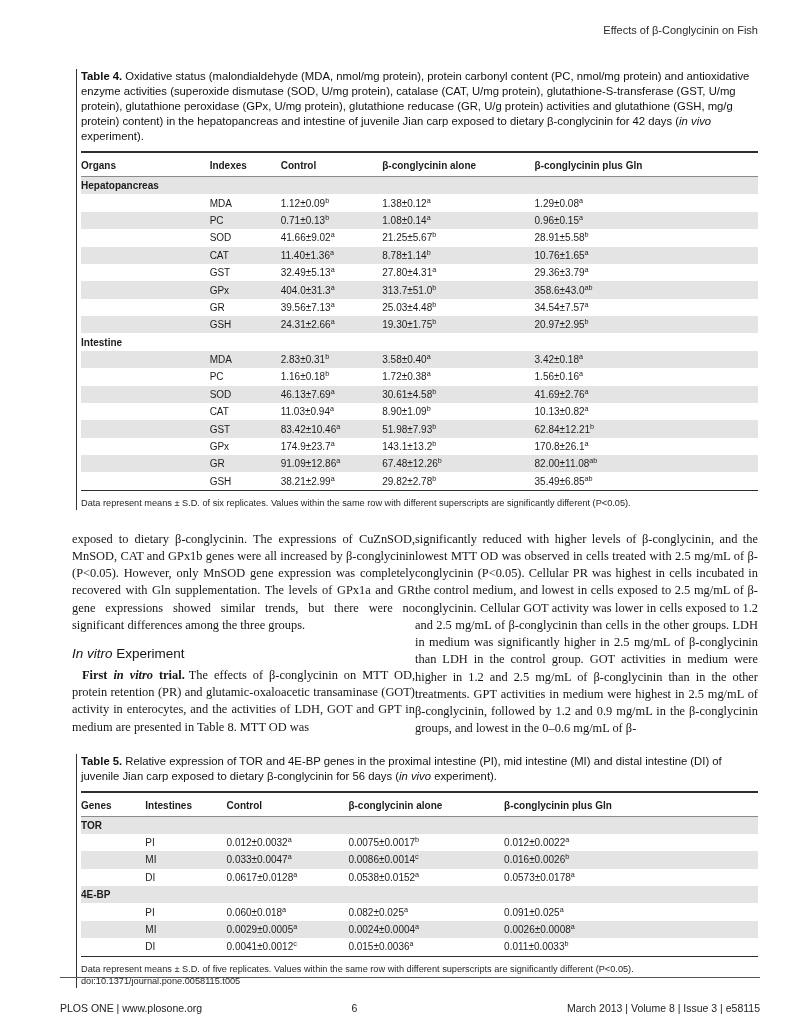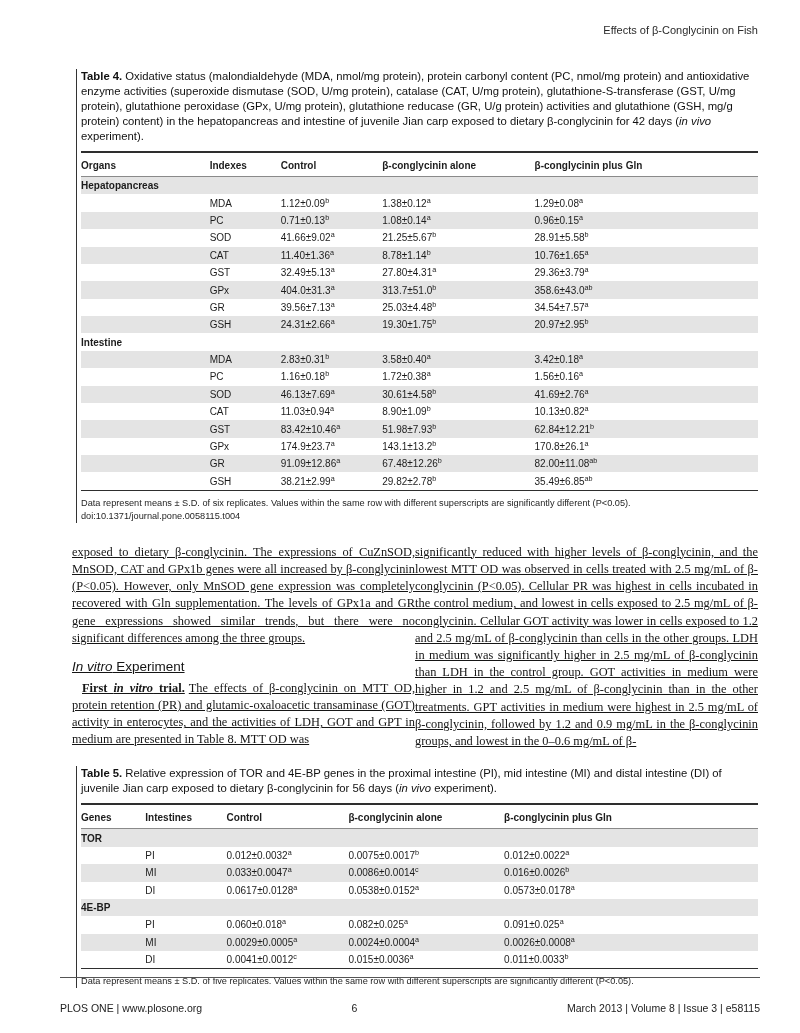--- a/index.html
+++ b/index.html
@@ -72,21 +72,20 @@
 
   
   .body-cols {
     margin-top: 21px;
     display: flex;
     gap: 0;
     font-family: "Liberation Serif", serif;
     font-size: 12.4px;
     line-height: 1.39;
     color: #151515;
-    text-decoration: underline;
   }
   .col { flex: 1; text-align: justify; }
   .col p.indent { text-indent: 10px; }
   h2.sect {
     font-family: "Liberation Sans", sans-serif;
     font-size: 13.5px;
     font-weight: normal;
     margin: 11px 0 3px 0;
     text-align: left;
   }
@@ -250,21 +249,20 @@
             <td></td>
             <td>GSH</td>
             <td>38.21±2.99<sup>a</sup></td>
             <td>29.82±2.78<sup>b</sup></td>
             <td>35.49±6.85<sup>ab</sup></td>
           </tr>
         </tbody>
     </table>
     <div class="tfoot">
       <div>Data represent means ± S.D. of six replicates. Values within the same row with different superscripts are significantly different (P&lt;0.05).</div>
-      <div>doi:10.1371/journal.pone.0058115.t004</div>
     </div>
   </div>
 
   <div class="body-cols">
     <div class="col">
       <p>exposed to dietary β-conglycinin. The expressions of CuZnSOD, MnSOD, CAT and GPx1b genes were all increased by β-conglycinin (P&lt;0.05). However, only MnSOD gene expression was completely recovered with Gln supplementation. The levels of GPx1a and GR gene expressions showed similar trends, but there were no significant differences among the three groups.</p>
       <h2 class="sect"><i>In vitro</i><span> Experiment</span></h2>
       <p class="indent"><b class="lead"><span>First </span><i>in vitro</i><span> trial.</span></b><span>The effects of β-conglycinin on MTT OD, protein retention (PR) and glutamic-oxaloacetic transaminase (GOT) activity in enterocytes, and the activities of LDH, GOT and GPT in medium are presented in Table 8. MTT OD was</span></p>
     </div>
     <div class="col">
@@ -337,20 +335,21 @@
             <td></td>
             <td>DI</td>
             <td>0.0041±0.0012<sup>c</sup></td>
             <td>0.015±0.0036<sup>a</sup></td>
             <td>0.011±0.0033<sup>b</sup></td>
           </tr>
         </tbody>
     </table>
     <div class="tfoot">
       <div>Data represent means ± S.D. of five replicates. Values within the same row with different superscripts are significantly different (P&lt;0.05).</div>
+      <div>doi:10.1371/journal.pone.0058115.t005</div>
     </div>
   </div>
 
 </div>
 
 <div class="footer">
   <span class="fl">PLOS ONE | www.plosone.org</span>
   <span class="fc">6</span>
   <span class="fr">March 2013 | Volume 8 | Issue 3 | e58115</span>
 </div>

